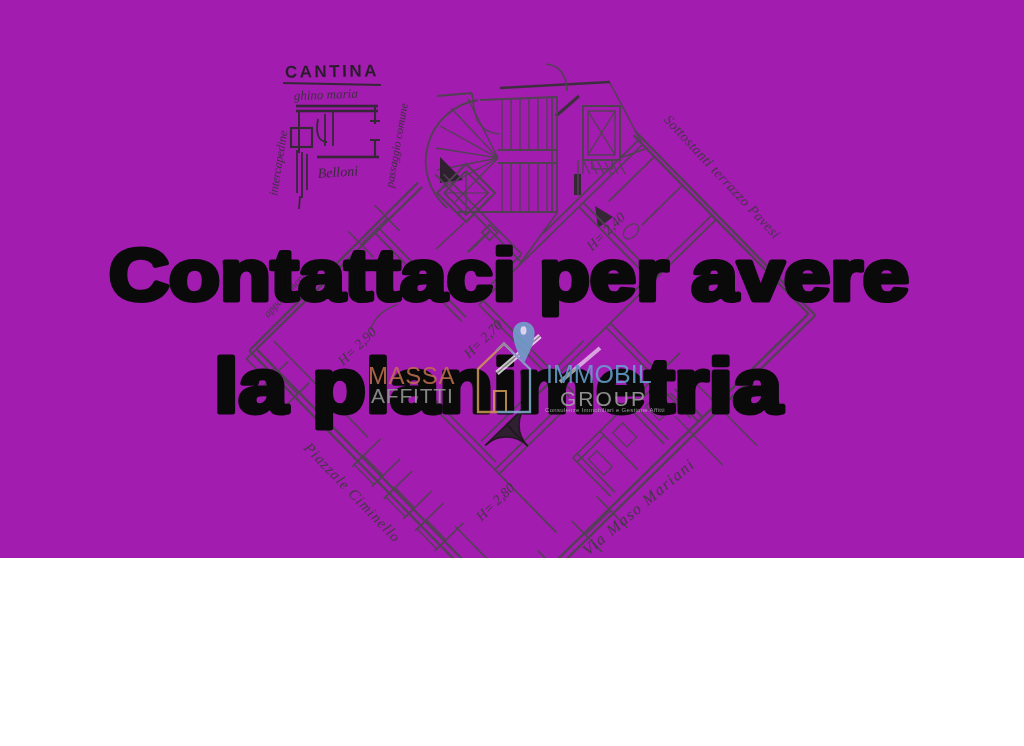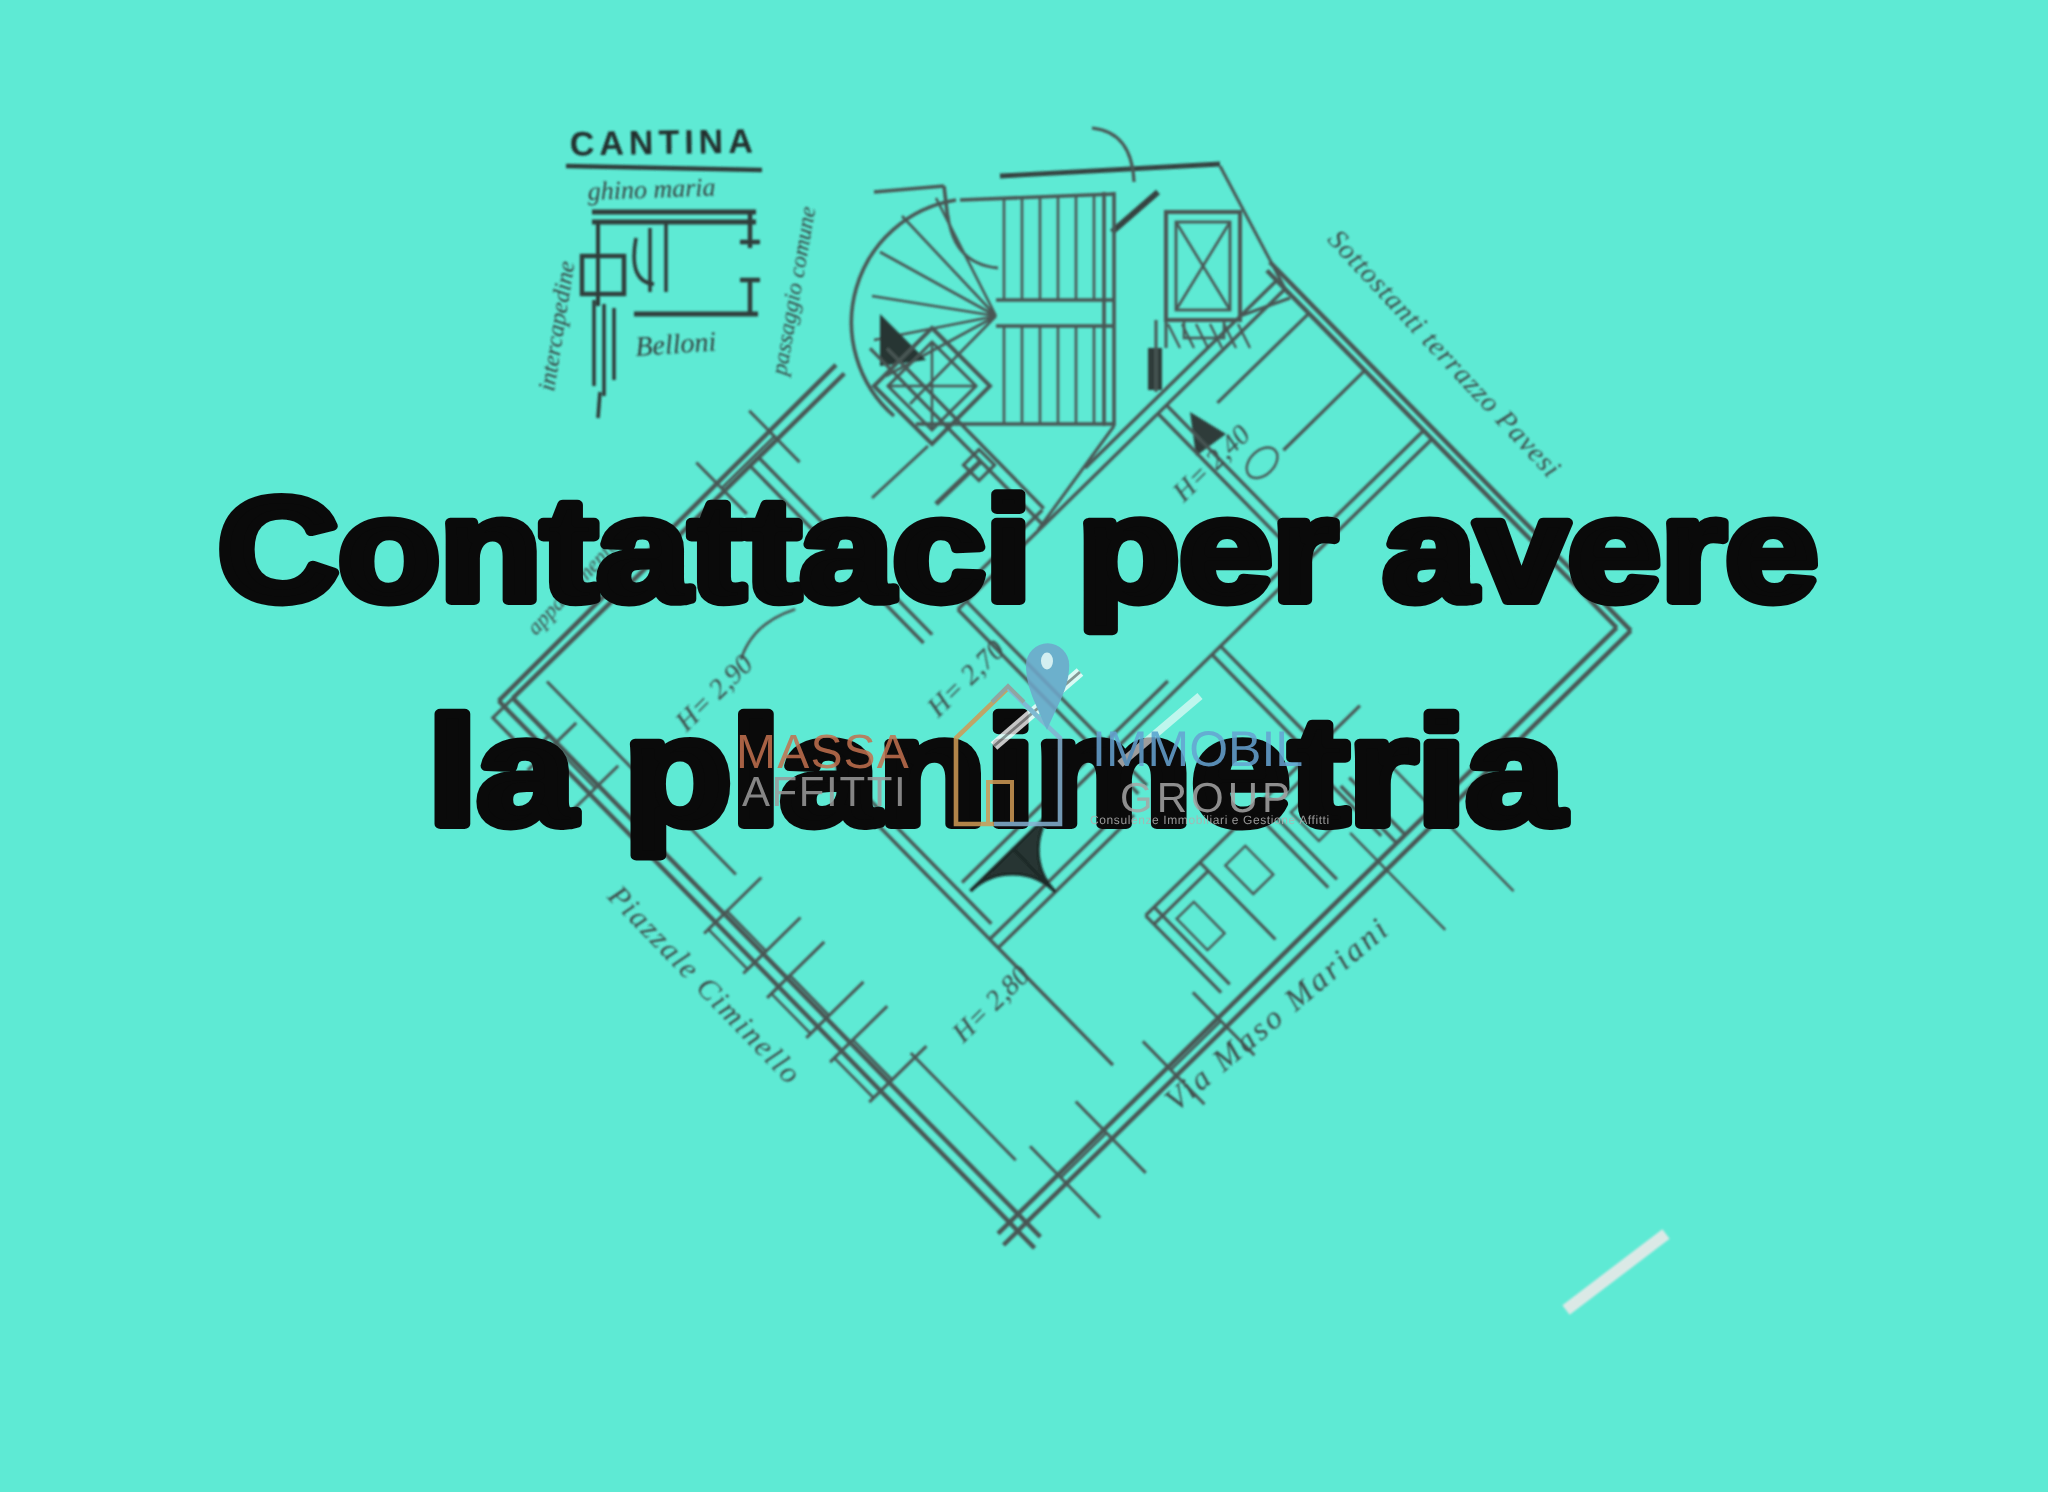--- a/index.html
+++ b/index.html
@@ -1,16 +1,16 @@
 <!DOCTYPE html>
 <html><head>
 <meta charset="utf-8">
 <style>
   html,body{margin:0;padding:0;background:#ffffff;}
-  #page{position:relative;width:1024px;height:746px;overflow:hidden;background:#5eead4;
+  #page{position:relative;width:1024px;height:558px;overflow:hidden;background:#a21caf;
         font-family:"Liberation Sans", sans-serif;}
   svg text{font-family:"Liberation Sans", sans-serif;}
   .hand{font-family:"Liberation Serif", serif;font-style:italic;}
 </style>
 </head>
 <body>
 <div id="page">
 <svg width="1024" height="746" viewBox="0 0 1024 746">
 <defs>
   <filter id="soft" x="-5%" y="-5%" width="110%" height="110%">

